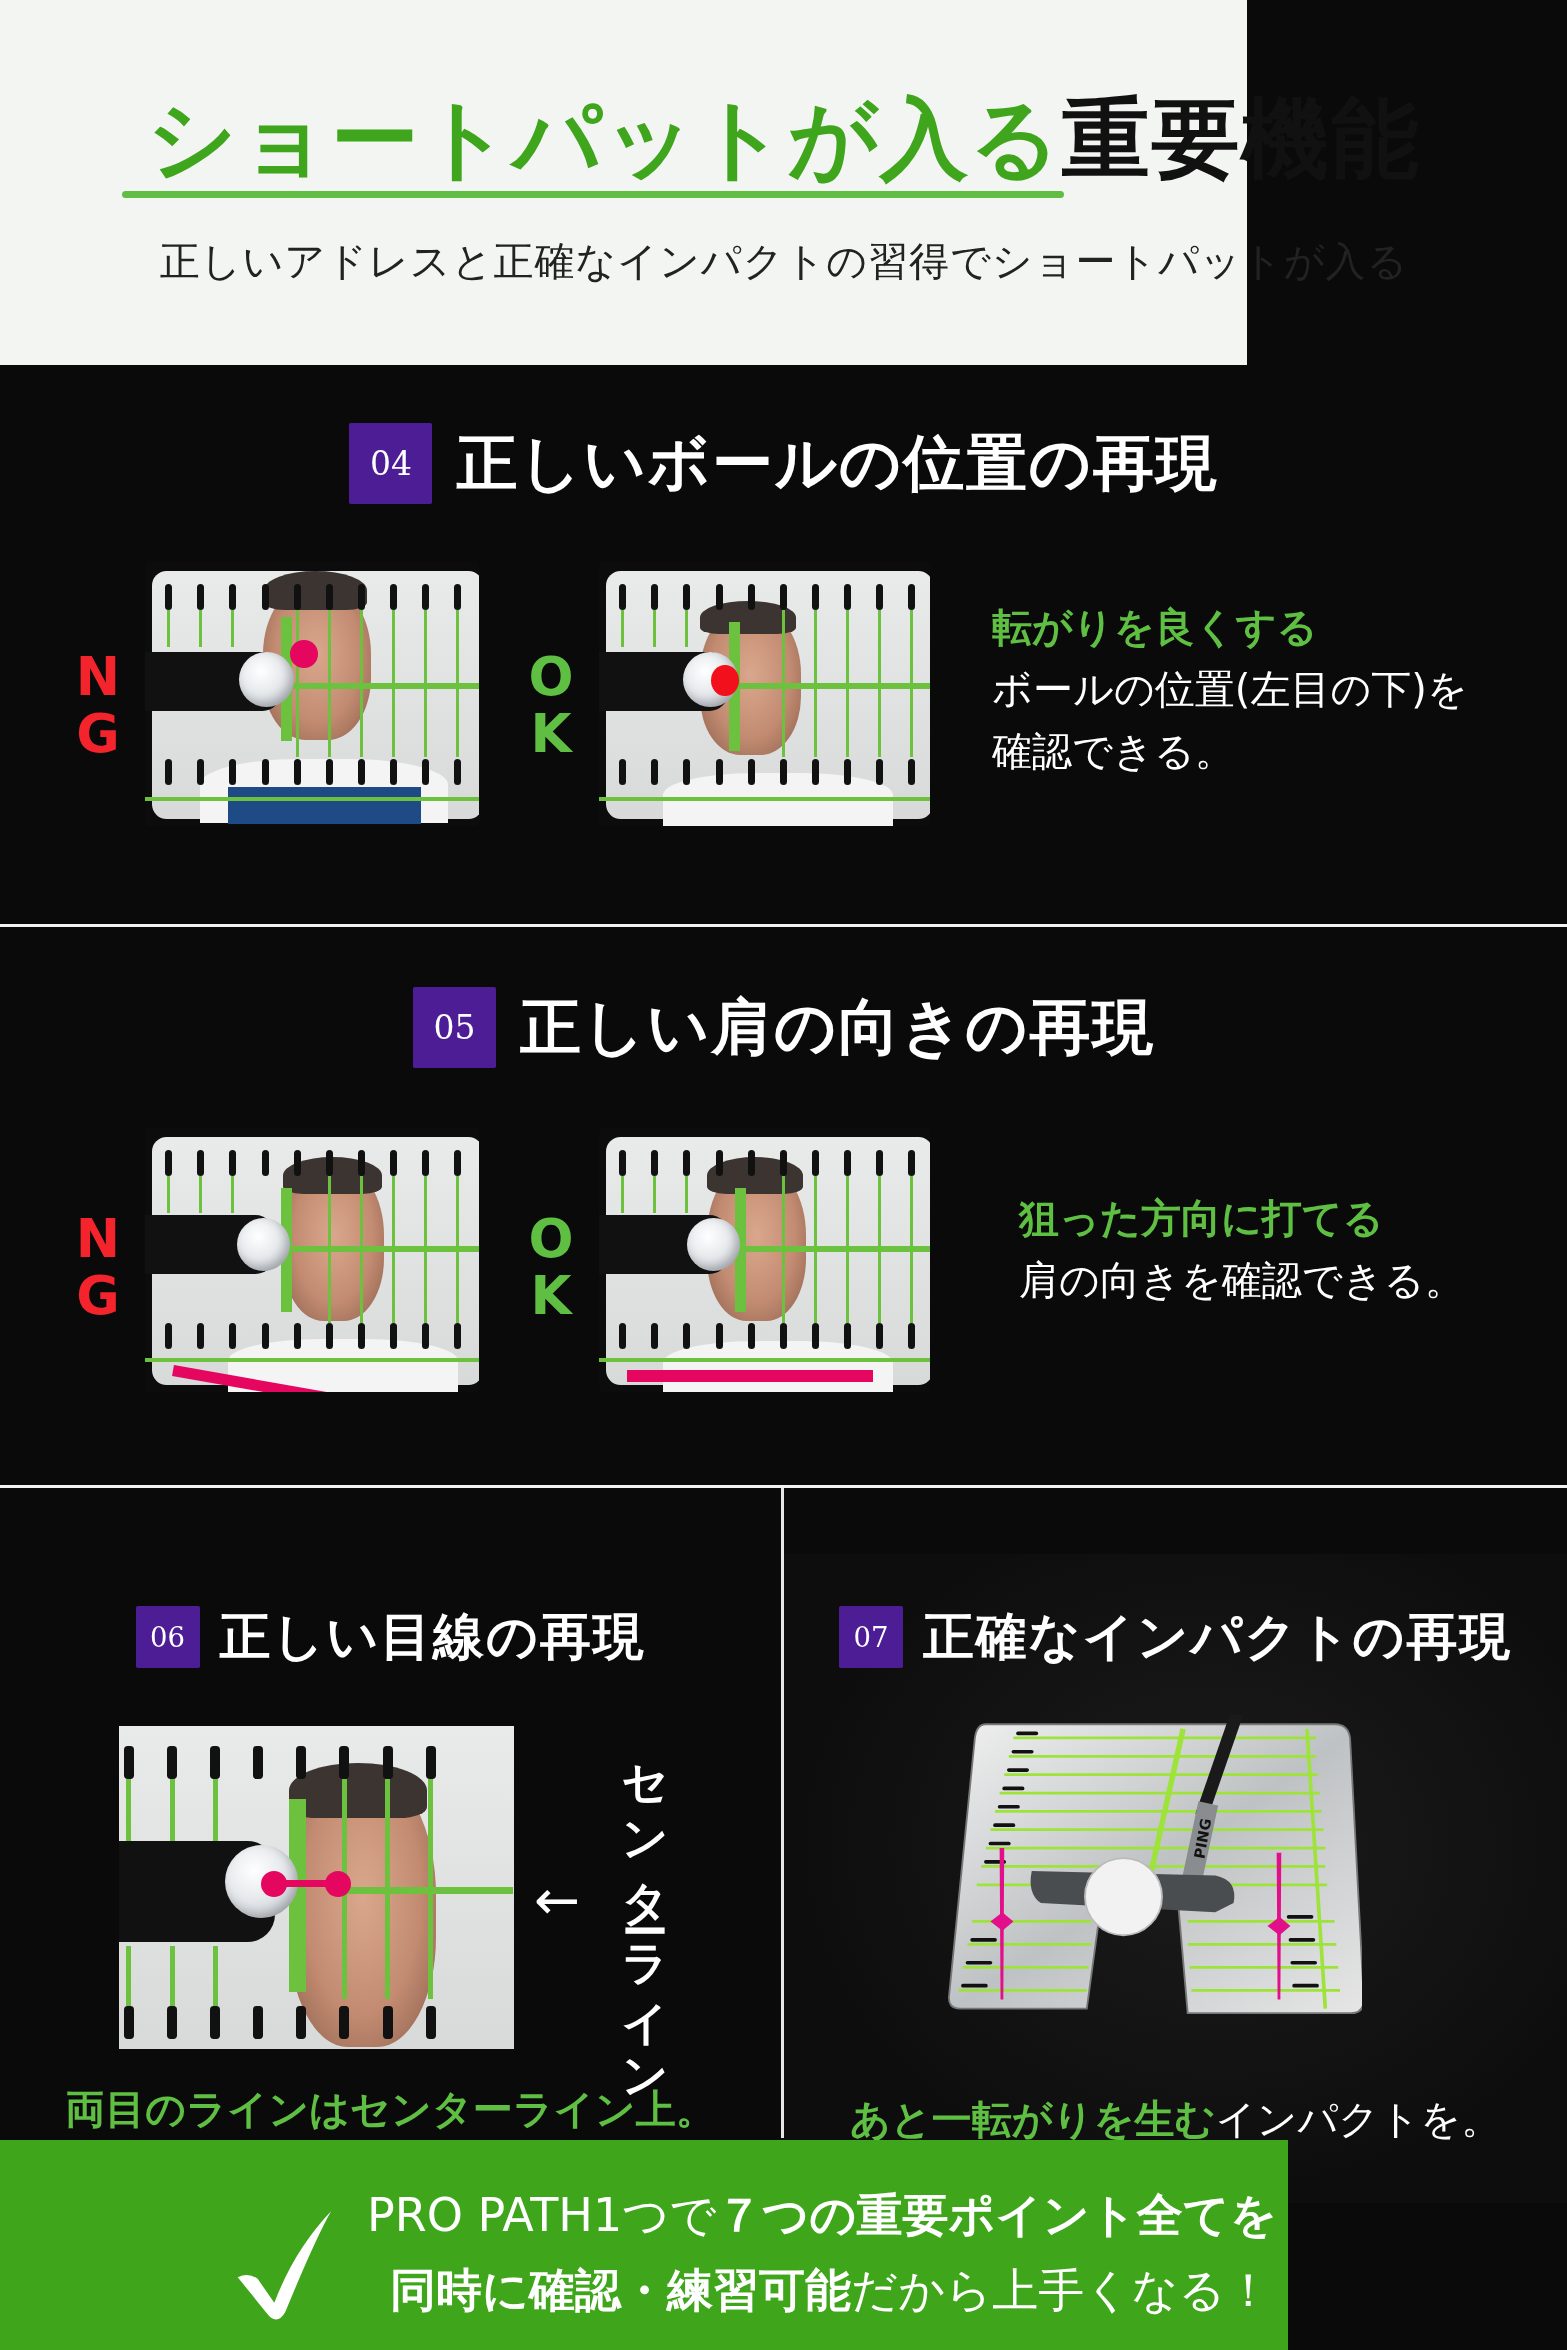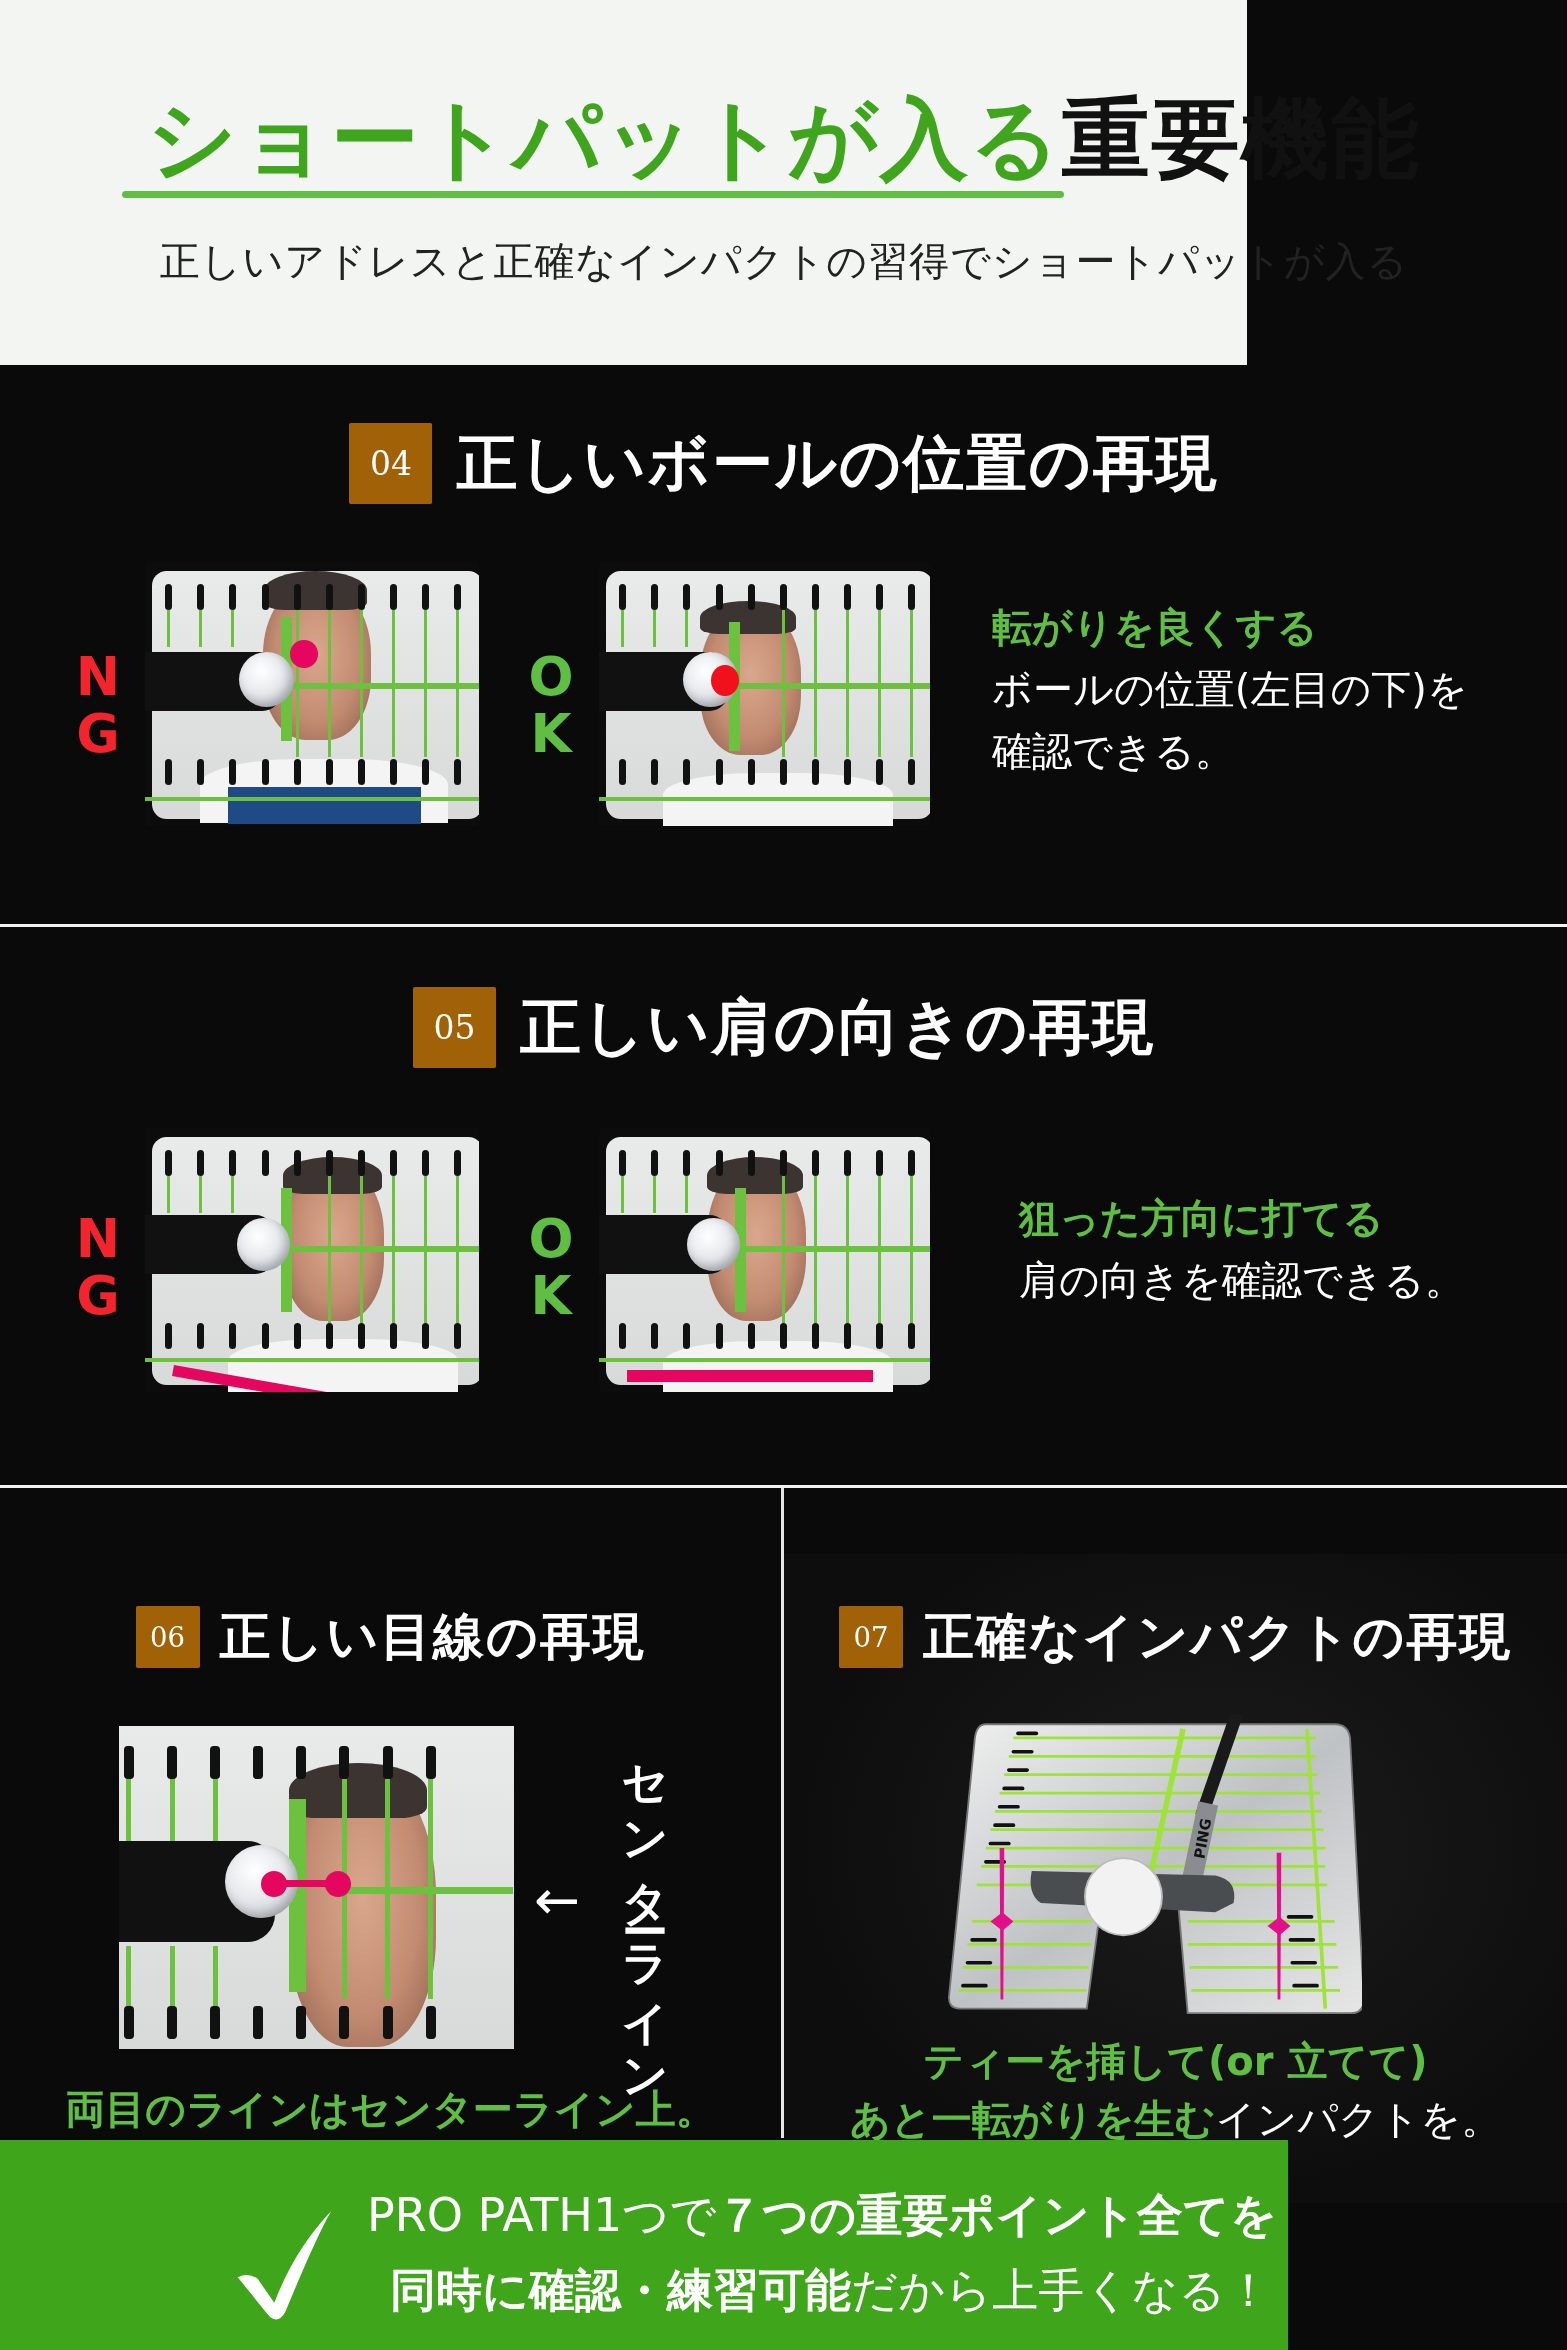--- a/index.html
+++ b/index.html
@@ -12,21 +12,21 @@
   .title { left: 0; top: 84px; width: 1568px; text-align: center; font-size: 88px; font-weight: bold; letter-spacing: 1.8px; line-height: 110px; white-space: nowrap; }
   .title .g { color: #3ea51c; }
   .title .b { color: #111; }
   .title-underline { left: 122px; top: 191px; width: 942px; height: 7.3px; background: #62bd45; border-radius: 3.7px; }
   .subtitle { left: 0; top: 234px; width: 1568px; text-align: center; font-size: 40px; color: #222; line-height: 55px; letter-spacing: 0.9px; white-space: nowrap; }
 
   
   .section { left: 0; width: 1568px; background: #0a0a0a; }
   .hline { left: 0; width: 1568px; height: 2.8px; background: #f2f2f2; }
   .heading { display: flex; align-items: center; justify-content: center; gap: 24px; }
-  .badge { background: #a16207; color: #fff; font-family: "DejaVu Serif", "Liberation Serif", serif; font-size: 33px; display: flex; align-items: center; justify-content: center; border-radius: 1.8px; }
+  .badge { background: #4c1d95; color: #fff; font-family: "DejaVu Serif", "Liberation Serif", serif; font-size: 33px; display: flex; align-items: center; justify-content: center; border-radius: 1.8px; }
   .heading-text { color: #fff; font-weight: bold; font-size: 61px; letter-spacing: 1.8px; white-space: nowrap; }
 
   .verdict { font-family: "DejaVu Sans", "Liberation Sans", sans-serif; font-weight: 900; font-size: 53px; line-height: 57px; width: 64px; text-align: center; }
   .verdict.ng { color: #f3242c; }
   .verdict.ok { color: #5fbf43; }
 
   .hl { color: #5fbf43; font-weight: bold; }
   .wt { color: #fff; }
   .desc { font-size: 40px; line-height: 62px; white-space: nowrap; }
 
@@ -389,21 +389,20 @@
       <circle cx="200" cy="198" r="42" fill="#f2f2f2" stroke="#bbb" stroke-width="2"></circle>
 
       <path d="M65 145 L70 145 L69 310 L66 310 Z" fill="#e20f8a"></path>
       <path d="M55 225 L68 215 L80 225 L68 235 Z" fill="#e20f8a"></path>
       <path d="M367 150 L372 150 L371 310 L368 310 Z" fill="#e20f8a"></path>
       <path d="M357 230 L370 220 L382 230 L370 240 Z" fill="#e20f8a"></path>
     </svg>
     <div class="abs" style="left:242px;top:115px;color:#111;font-size:14.7px;font-weight:bold;transform:rotate(-80deg);">PING</div>
   </div>
 
-  <div class="abs hl" style="left:0;top:478px;width:783px;text-align:center;font-size:40px;line-height:59px;white-space:nowrap;">ティーを挿して(or 立てて)</div>
   <div class="abs" style="left:0;top:536px;width:783px;text-align:center;font-size:40px;line-height:59px;white-space:nowrap;">
     <span class="hl">あと一転がりを生む</span><span class="wt">インパクトを。</span>
   </div>
 </div>
 
 <div class="abs bottom">
   <div class="abs" style="left:230px;top:64px;width:106px;height:119px;">
     <svg width="106" height="119" viewBox="0 0 115 130">
       <path d="M8 80 Q20 74 30 82 L48 108 Q70 50 110 8 Q92 40 60 118 Q52 132 42 122 Z" fill="#ffffff"></path>
     </svg>

